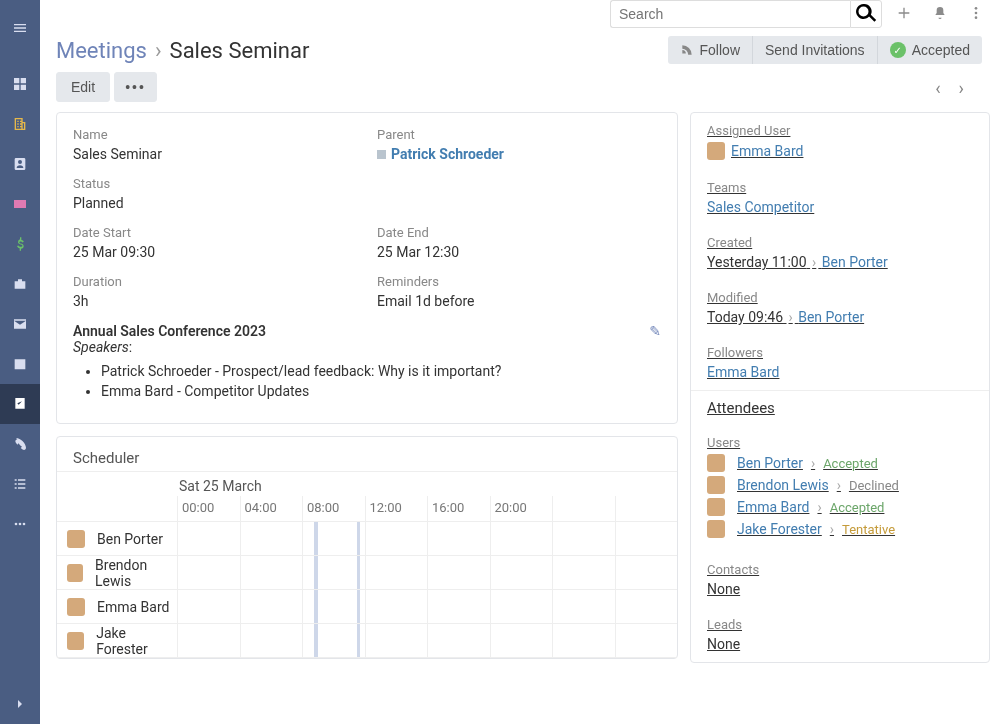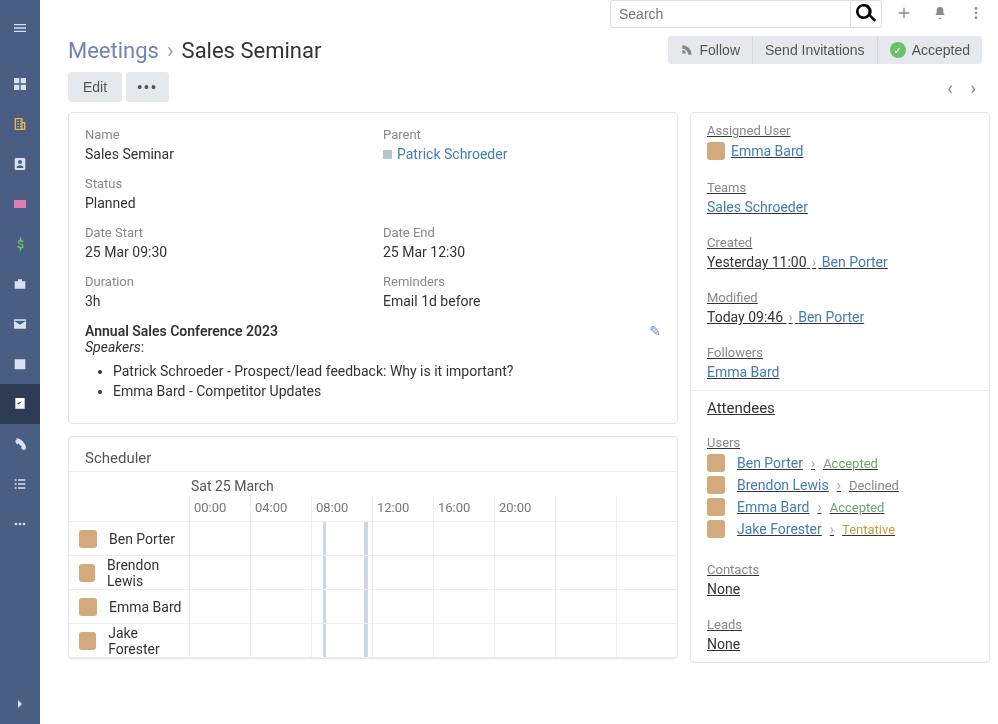--- a/index.html
+++ b/index.html
@@ -1,19 +1,19 @@
 <!DOCTYPE html>
 <html><head>
 <meta charset="utf-8">
 <style>
   * { box-sizing: border-box; margin: 0; padding: 0; }
   body { font-family: -apple-system, BlinkMacSystemFont, "Segoe UI", Roboto, sans-serif; font-size: 14px; color: #333; background: #fff; }
   a { text-decoration: none; }
   
-  .app { display: flex; height: 724px; width: 998px; overflow: hidden; gap: 12px; }
+  .app { display: flex; height: 724px; width: 998px; overflow: hidden; }
   
   
   .sidebar { width: 40px; background: #4a5d82; display: flex; flex-direction: column; align-items: center; padding-top: 8px; flex-shrink: 0; }
   .sidebar-btn { width: 40px; height: 40px; display: flex; align-items: center; justify-content: center; color: #d9def0; cursor: pointer; }
   .sidebar-btn.active { background: #2e3b54; color: #fff; }
   .sidebar-btn svg { width: 16px; height: 16px; fill: currentColor; }
   .sidebar-btn.building { color: #e6b84a; }
   .sidebar-btn.dollar { color: #6bc169; }
   .sidebar-spacer { flex: 1; }
 
@@ -28,37 +28,37 @@
 
   .header-row { display: flex; align-items: center; padding: 8px 16px 6px 16px; }
   .breadcrumb { font-size: 22px; color: #333; display: flex; align-items: center; gap: 8px; }
   .breadcrumb .link { color: #6f84b8; }
   .breadcrumb .sep { color: #999; }
   .header-actions { margin-left: auto; display: flex; gap: 0; background: #e5e8ec; border-radius: 3px; overflow: hidden; }
   .hact { padding: 6px 12px; font-size: 14px; color: #555; border: none; background: transparent; cursor: pointer; display:flex; align-items:center; gap:6px; }
   .hact + .hact { border-left: 1px solid #d3d7dc; }
   .status-chip { display:inline-flex; width:16px; height:16px; border-radius:50%; background:#6bc169; align-items:center; justify-content:center; color:#fff; font-size:10px; }
 
-  .toolbar-row { display:flex; align-items:center; padding: 2px 16px 10px 16px; }
+  .toolbar-row { display:flex; align-items:center; padding: 2px 28px 10px 16px; }
   .btn { background:#e5e8ec; border:1px solid #e5e8ec; color:#555; padding:6px 14px; border-radius:3px; cursor:pointer; font-size:14px; }
   .btn-more { margin-left:4px; padding:6px 10px; letter-spacing:2px; }
   .nav-arrows { margin-left:auto; display:flex; gap:6px; }
   .nav-arrows .arrow { color:#888; cursor:pointer; padding:4px 6px; font-size:18px; }
 
   .content-row { display:flex; gap:12px; padding: 0 8px 16px 16px; overflow:auto; }
   .col-main { flex:1; min-width:0; }
   .col-side { width: 300px; flex-shrink:0;text-decoration:underline; }
 
   .card { border:1px solid #e3e5e9; border-radius:4px; background:#fff; margin-bottom:12px; }
   .card-pad { padding:14px 16px; }
   .field-row { display:flex; gap:20px; margin-bottom:14px; }
   .field { flex:1; }
   .field-label { font-size:13px; color:#888; margin-bottom:4px; }
   .field-value { font-size:14px; color:#333; }
-  .field-value.link { color:#427db0; }
+  .field-value.link { color:#427db0;font-weight:bold; }
   .parent-sq { display:inline-block; width:9px; height:9px; background:#b9c4ce; margin-right:5px; vertical-align:0px; }
   .desc-heading { font-weight:600; }
   .desc-italic { font-style:italic; font-weight:400;text-align:right; }
   ul.bullets { list-style:disc; padding-left:28px; margin-top:8px; }
   ul.bullets li { margin-bottom:4px; }
   .pencil { float:right; color:#6f84b8; cursor:pointer; }
 
   .side-label { font-size:13px; color:#888; margin-bottom:4px; }
   .side-block { padding: 10px 16px; }
   .side-link { color:#427db0; }
@@ -365,21 +365,21 @@
       </div>
 
       <div class="col-side">
         <div class="card">
           <div class="side-block">
             <div class="side-label">Assigned User</div>
             <div><span class="avatar"></span><a class="side-link">Emma Bard</a></div>
           </div>
           <div class="side-block">
             <div class="side-label">Teams</div>
-            <a class="side-link">Sales Schroeder</a>
+            <a class="side-link">Sales Competitor</a>
           </div>
           <div class="side-block">
             <div class="side-label">Created</div>
             <div><span>Yesterday 11:00</span> <span class="status-sep">›</span> <a class="side-link">Ben Porter</a></div>
           </div>
           <div class="side-block">
             <div class="side-label">Modified</div>
             <div><span>Today 09:46</span> <span class="status-sep">›</span> <a class="side-link">Ben Porter</a></div>
           </div>
           <div class="side-block">

